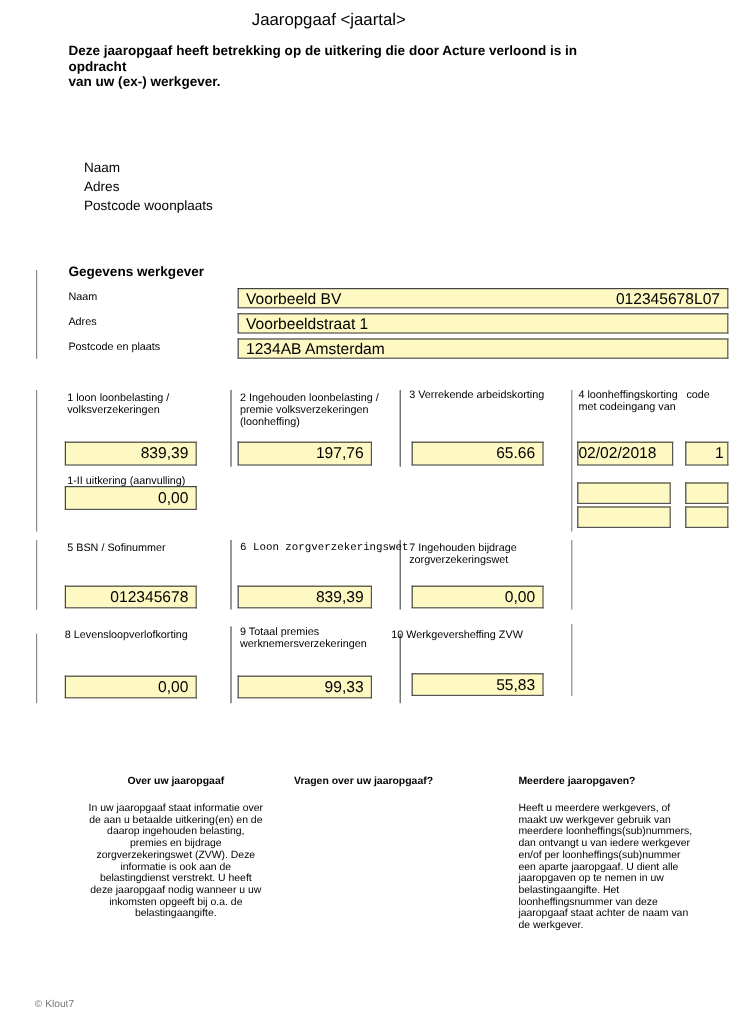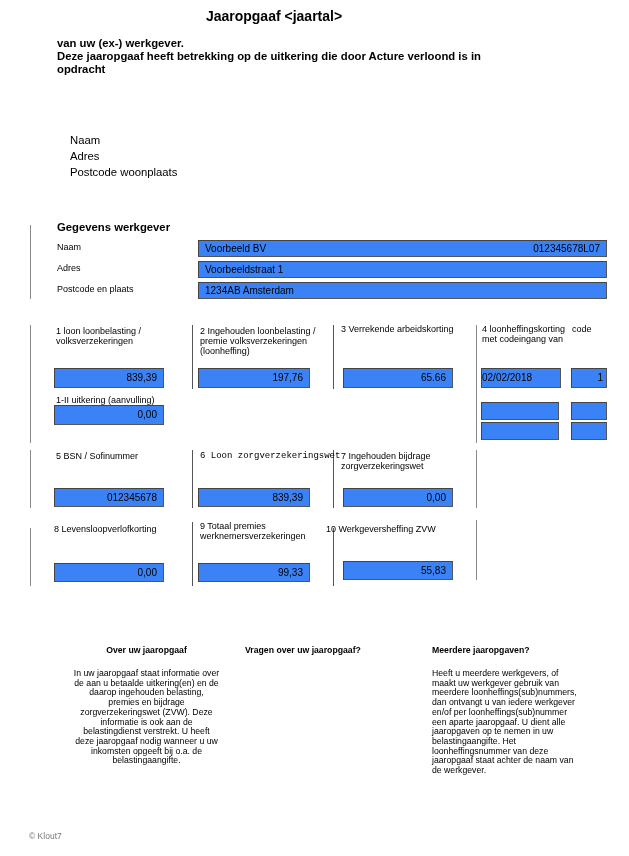--- a/index.html
+++ b/index.html
@@ -1,42 +1,42 @@
 <!DOCTYPE html>
 <html><head>
 <meta charset="utf-8">
 <style>
   html, body { margin:0; padding:0; }
   body { width:629px; height:856px; background:#ffffff; position:relative; overflow:hidden;
          font-family:"Liberation Sans", sans-serif; color:#000; }
   .abs { position:absolute; }
-  .title { left:0; width:548px; top:8px; text-align:center; font-weight:bold; font-size:14px; }
+  .title { left:0; width:548px; top:8px; text-align:center; font-weight:normal; font-size:14px; }
   .intro { left:57px; top:37px; width:470px; font-weight:bold; font-size:11.3px; line-height:13px; }
   .addr { left:70px; font-size:11.3px; }
   .h-section { font-weight:bold; font-size:11.3px; }
   .lbl { font-size:9px; line-height:10px; }
   .vline { position:absolute; width:1px; background:#8a8a8a; }
   .vline.dark { background:#555; }
-  .box { position:absolute; background:#3b82f6; border:1px solid #555;
+  .box { position:absolute; background:#fef9c3; border:1px solid #555;
          border-top-color:#444; border-left-color:#444; box-sizing:border-box;
-         font-size:10px; line-height:16px; padding:0 6px; white-space:nowrap; }
+         font-size:13px; line-height:16px; padding:0 6px; white-space:nowrap; }
   .box.r { text-align:right; }
   .box.l { text-align:left; }
   .box .right { position:absolute; right:6px; top:0; }
   .info-h { font-weight:bold; font-size:8.7px; }
   .info-p { font-size:8.7px; line-height:9.7px; }
   .footer { left:29px; top:831px; font-size:8.5px; color:#777; }
 </style>
 </head>
 <body>
 
 <div class="abs title">Jaaropgaaf &lt;jaartal&gt;</div>
 <div class="abs intro">
+  <div>Deze jaaropgaaf heeft betrekking op de uitkering die door Acture verloond is in opdracht</div>
   <div>van uw (ex-) werkgever.</div>
-  <div>Deze jaaropgaaf heeft betrekking op de uitkering die door Acture verloond is in opdracht</div>
 </div>
 
 <div class="abs addr" style="top:134px;">Naam</div>
 <div class="abs addr" style="top:150px;">Adres</div>
 <div class="abs addr" style="top:166px;">Postcode woonplaats</div>
 
 <div class="vline" style="left:30px; top:225px; height:74px;"></div>
 <div class="abs h-section" style="left:57px; top:221px;">Gegevens werkgever</div>
 
 <div class="abs lbl" style="left:57px; top:242px;">Naam</div>

